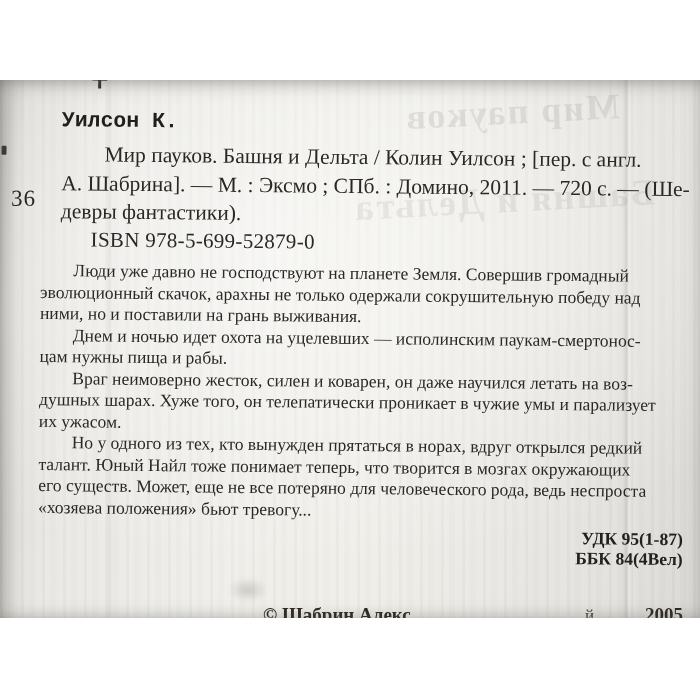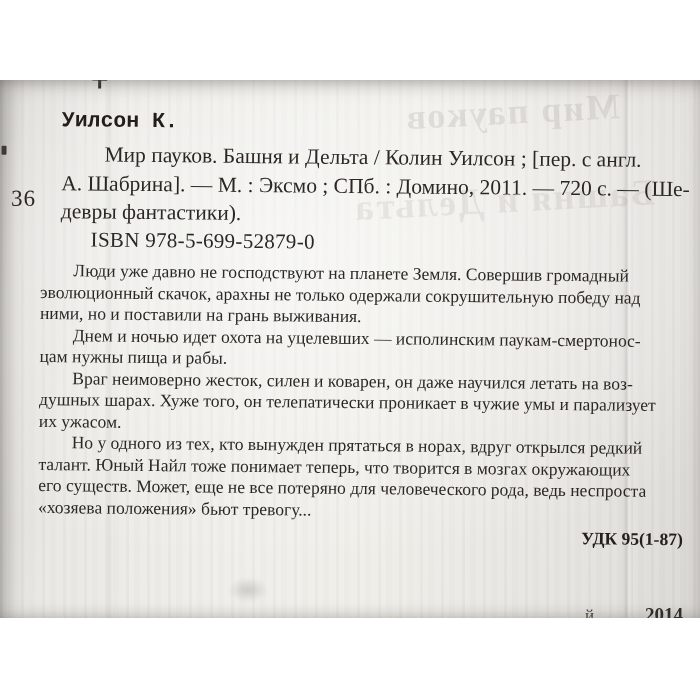--- a/index.html
+++ b/index.html
@@ -110,18 +110,20 @@
 душных шарах. Хуже того, он телепатически проникает в чужие умы и парализует
 их ужасом.</p>
       <p class="para ink">Но у одного из тех, кто вынужден прятаться в норах, вдруг открылся редкий
 талант. Юный Найл тоже понимает теперь, что  творится в мозгах окружающих
 его существ. Может, еще не все потеряно для человеческого рода, ведь неспроста
 «хозяева положения» бьют тревогу...</p>
     </div>
 
     <div class="codes">
       <div>УДК 95(1-87)</div>
+      <div>ББК 84(4Вел)</div>
     </div>
   </div>
 
+  <div class="copy-left">© Шабрин Алекс</div>
   <div class="copy-mid">й</div>
-  <div class="copy-year">2014</div>
+  <div class="copy-year">2005</div>
 </div>
 
 </body></html>

